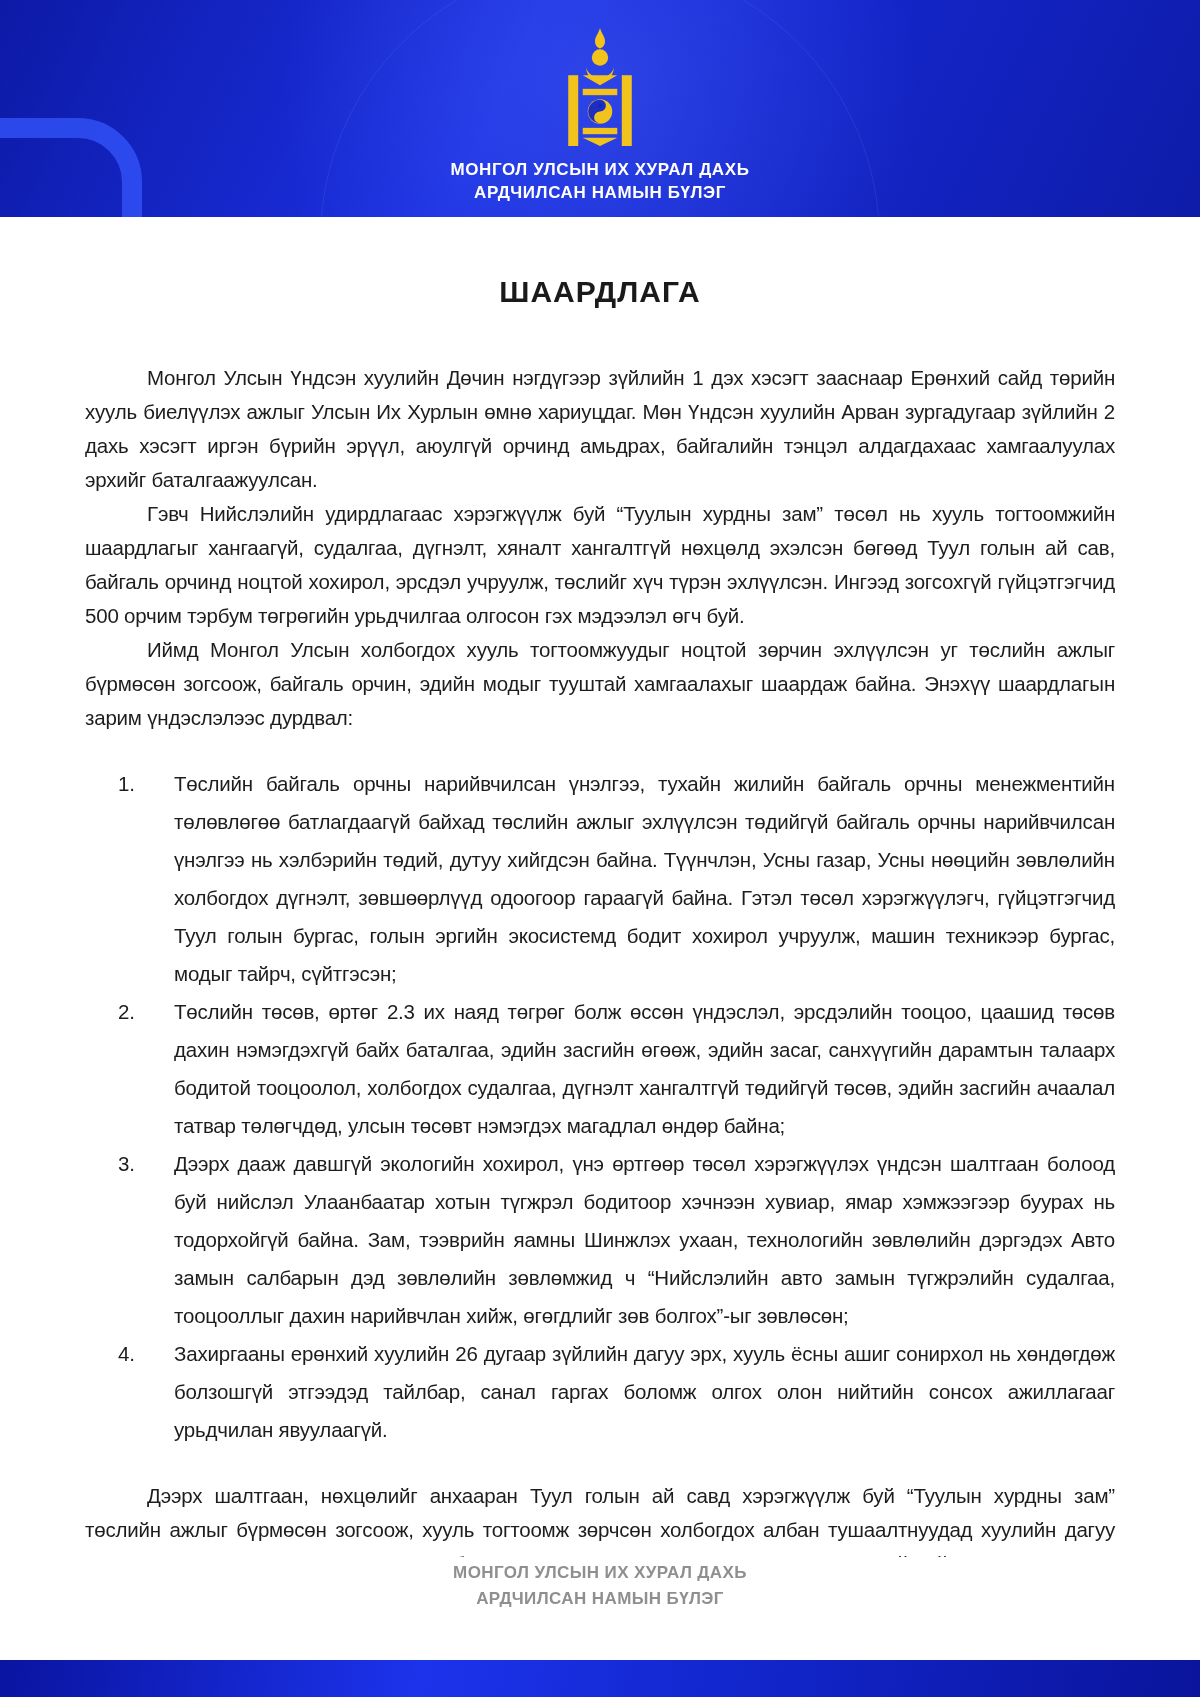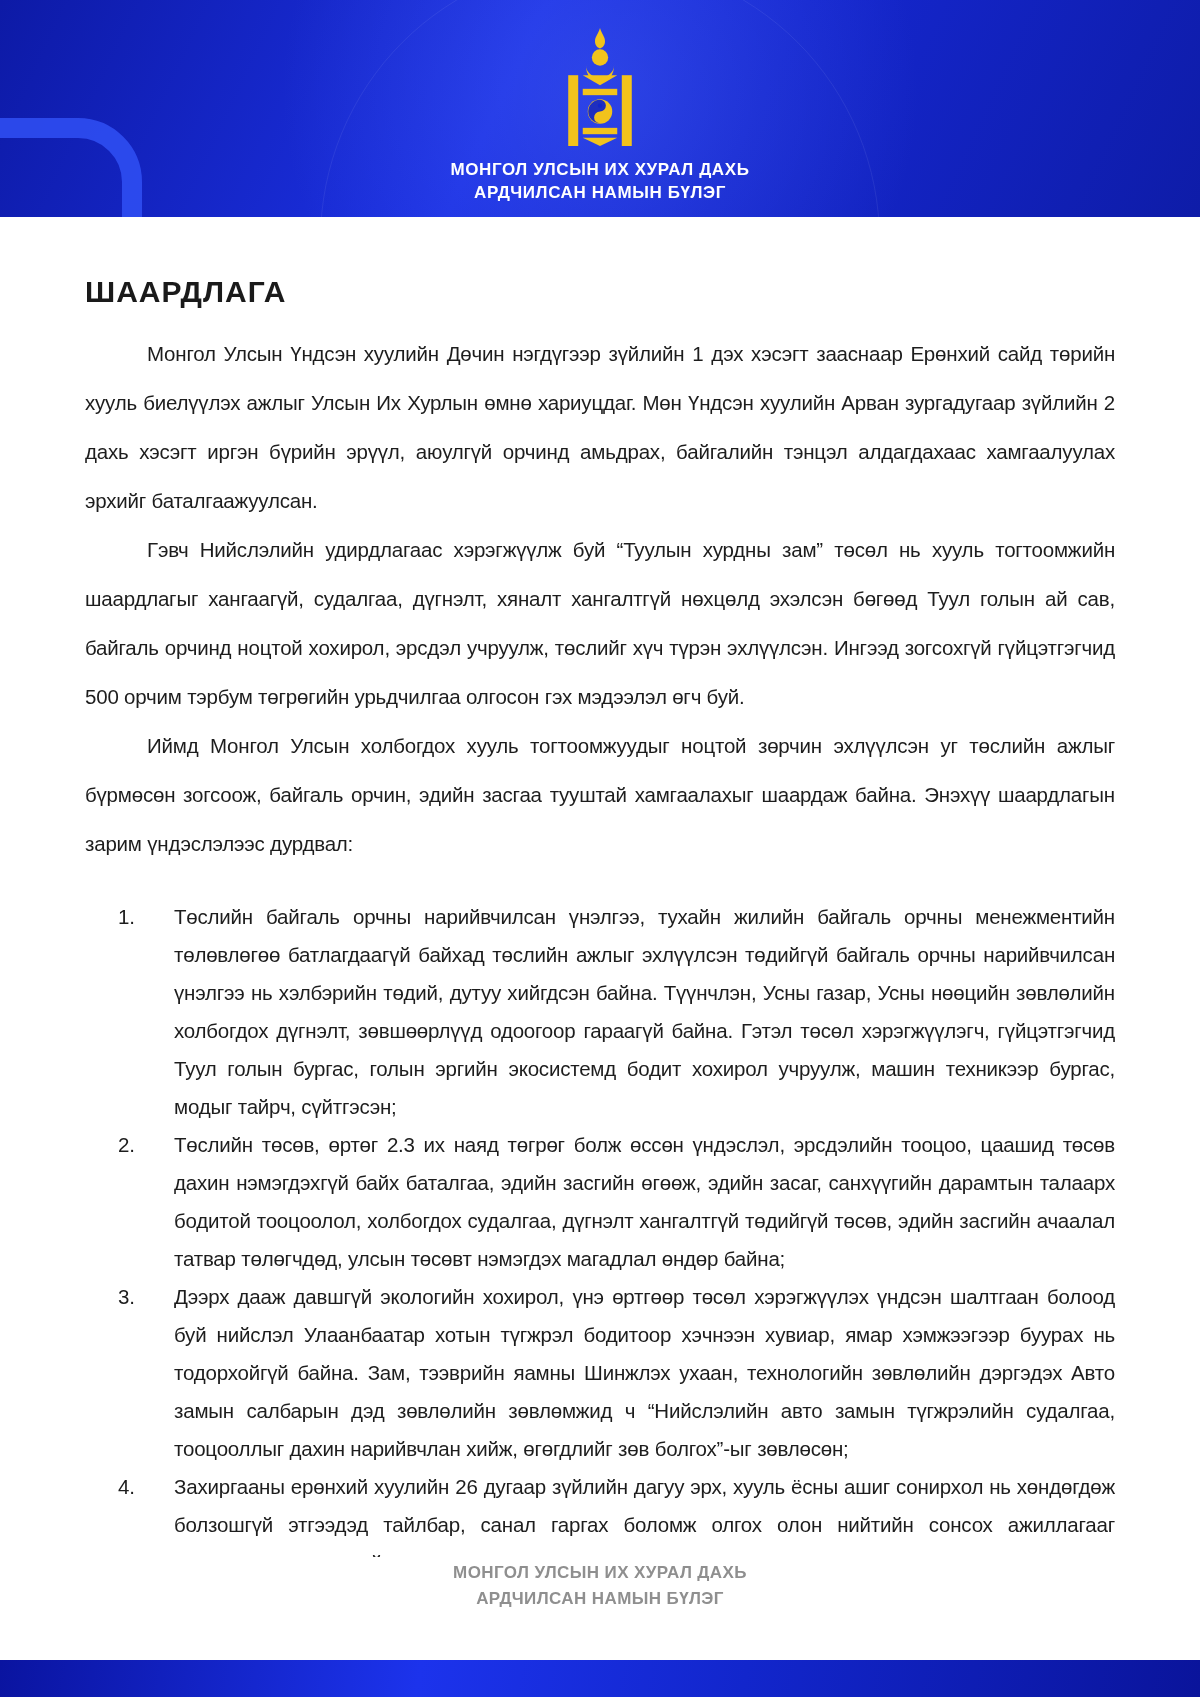--- a/index.html
+++ b/index.html
@@ -51,31 +51,31 @@
   }
 
   
   .doc {
     position:absolute; top:217px; left:0;
     width:100%; height:1340px;
     padding:40px 85px 0 85px;
     overflow:hidden;
   }
   .doc-title {
-    text-align:left;
+    text-align:center;
     font-size:30px;
     font-weight:bold;
     letter-spacing:1px;
     color:#1a1a1a;
     margin-top:18px;
-    margin-bottom:20px;
+    margin-bottom:52px;
   }
   .para {
     font-size:20.5px;
-    line-height:49px;
+    line-height:34px;
     text-align:justify;
     text-indent:62px;
     letter-spacing:-0.2px;
     color:#1d1d1d;
   }
   .req-list { margin-top:30px; margin-bottom:30px; }
   .req-item {
     display:flex;
     font-size:20.5px;
     line-height:38px;
@@ -154,21 +154,21 @@
       <div>АРДЧИЛСАН НАМЫН БҮЛЭГ</div>
     </div>
   </div>
 </div>
 
 <div class="doc">
   <h1 class="doc-title">ШААРДЛАГА</h1>
 
   <p class="para">Монгол Улсын Үндсэн хуулийн Дөчин нэгдүгээр зүйлийн 1 дэх хэсэгт зааснаар Ерөнхий сайд төрийн хууль биелүүлэх ажлыг Улсын Их Хурлын өмнө хариуцдаг. Мөн Үндсэн хуулийн Арван зургадугаар зүйлийн 2 дахь хэсэгт иргэн бүрийн эрүүл, аюулгүй орчинд амьдрах, байгалийн тэнцэл алдагдахаас хамгаалуулах эрхийг баталгаажуулсан.</p>
   <p class="para">Гэвч Нийслэлийн удирдлагаас хэрэгжүүлж буй “Туулын хурдны зам” төсөл нь хууль тогтоомжийн шаардлагыг хангаагүй, судалгаа, дүгнэлт, хяналт хангалтгүй нөхцөлд эхэлсэн бөгөөд Туул голын ай сав, байгаль орчинд ноцтой хохирол, эрсдэл учруулж, төслийг хүч түрэн эхлүүлсэн. Ингээд зогсохгүй гүйцэтгэгчид 500 орчим тэрбум төгрөгийн урьдчилгаа олгосон гэх мэдээлэл өгч буй.</p>
-  <p class="para">Иймд Монгол Улсын холбогдох хууль тогтоомжуудыг ноцтой зөрчин эхлүүлсэн уг төслийн ажлыг бүрмөсөн зогсоож, байгаль орчин, эдийн засгаа тууштай хамгаалахыг шаардаж байна. Энэхүү шаардлагын зарим үндэслэлээс дурдвал:</p>
+  <p class="para">Иймд Монгол Улсын холбогдох хууль тогтоомжуудыг ноцтой зөрчин эхлүүлсэн уг төслийн ажлыг бүрмөсөн зогсоож, байгаль орчин, эдийн модыг тууштай хамгаалахыг шаардаж байна. Энэхүү шаардлагын зарим үндэслэлээс дурдвал:</p>
 
   <div class="req-list">
     <div class="req-item">
       <span class="req-num">1.</span>
       <span class="req-text">Төслийн байгаль орчны нарийвчилсан үнэлгээ, тухайн жилийн байгаль орчны менежментийн төлөвлөгөө батлагдаагүй байхад төслийн ажлыг эхлүүлсэн төдийгүй байгаль орчны нарийвчилсан үнэлгээ нь хэлбэрийн төдий, дутуу хийгдсэн байна. Түүнчлэн, Усны газар, Усны нөөцийн зөвлөлийн холбогдох дүгнэлт, зөвшөөрлүүд одоогоор гараагүй байна. Гэтэл төсөл хэрэгжүүлэгч, гүйцэтгэгчид Туул голын бургас, голын эргийн экосистемд бодит хохирол учруулж, машин техникээр бургас, модыг тайрч, сүйтгэсэн;</span>
     </div>
     <div class="req-item">
       <span class="req-num">2.</span>
       <span class="req-text">Төслийн төсөв, өртөг 2.3 их наяд төгрөг болж өссөн үндэслэл, эрсдэлийн тооцоо, цаашид төсөв дахин нэмэгдэхгүй байх баталгаа, эдийн засгийн өгөөж, эдийн засаг, санхүүгийн дарамтын талаарх бодитой тооцоолол, холбогдох судалгаа, дүгнэлт хангалтгүй төдийгүй төсөв, эдийн засгийн ачаалал татвар төлөгчдөд, улсын төсөвт нэмэгдэх магадлал өндөр байна;</span>
     </div>

